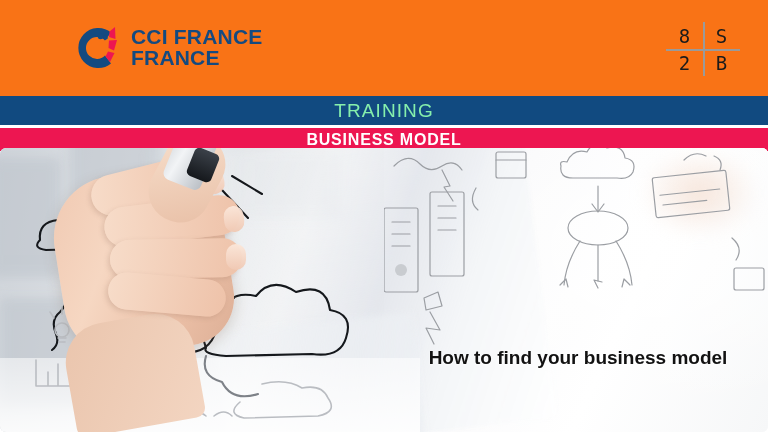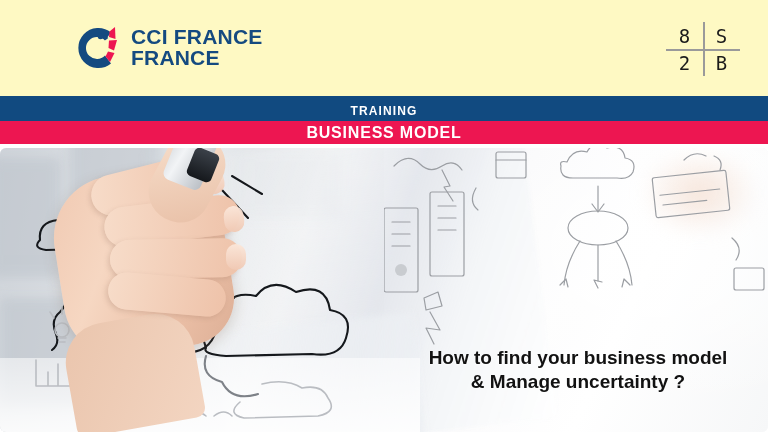--- a/index.html
+++ b/index.html
@@ -1,41 +1,41 @@
 <!DOCTYPE html>
 <html><head>
 <meta charset="utf-8">
 <style>
   html,body{margin:0;padding:0;background:#fff;}
   body{width:768px;height:432px;overflow:hidden;
        font-family:"Liberation Sans","DejaVu Sans",sans-serif;}
   .poster{position:relative;width:768px;height:432px;background:#ffffff;overflow:hidden;}
 
   
-  .header{position:absolute;left:0;top:0;width:768px;height:96px;background:#fef9c3;text-decoration:underline;}
+  .header{position:absolute;left:0;top:0;width:768px;height:96px;background:#f97316;text-decoration:underline;}
   .logo-block{position:absolute;left:70px;top:22px;display:flex;align-items:center;gap:9px;}
   .logo-mark{position:relative;width:52px;height:52px;flex:0 0 auto;}
   .logo-text{display:flex;flex-direction:column;line-height:0.98;}
   .logo-text span{font-weight:bold;font-size:21px;letter-spacing:0.2px;color:#144A80;}
 
   .b2b{position:absolute;left:666px;top:22px;width:74px;height:54px;}
   .b2b .vline{position:absolute;left:37px;top:0;width:1.6px;height:54px;background:#9a9a9a;}
   .b2b .hline{position:absolute;left:0;top:27px;width:74px;height:1.6px;background:#9a9a9a;}
   .b2b .cell{position:absolute;width:37px;height:27px;display:flex;align-items:center;justify-content:center;
              font-family:"DejaVu Sans Mono","Liberation Mono",monospace;font-size:19px;color:#1b1b1b;}
   .b2b .c-tl{left:0;top:0;}
   .b2b .c-tr{left:37px;top:0;}
   .b2b .c-bl{left:0;top:27px;}
   .b2b .c-br{left:37px;top:27px;}
 
   
   .bar-training{position:absolute;left:0;top:96px;width:768px;height:29px;background:#114A80;
                 display:flex;align-items:center;justify-content:center;}
-  .bar-training span{color:#ffffff;font-weight:bold;font-size:12px;letter-spacing:1.1px;}
-  .bar-model{position:absolute;left:0;top:121px;width:768px;height:23px;background:#ED1651;
+  .bar-training span{color:#86efac;font-weight:normal;font-size:19px;letter-spacing:1.1px;}
+  .bar-model{position:absolute;left:0;top:128px;width:768px;height:23px;background:#ED1651;
              display:flex;align-items:center;justify-content:center;}
   .bar-model span{color:#ffffff;font-weight:bold;font-size:16px;letter-spacing:0.8px;}
 
   
   .body{position:absolute;left:0;top:148px;width:768px;height:284px;overflow:hidden;
         background:#f2f3f5;border-radius:6px;}
   .photo{position:absolute;inset:0;overflow:hidden;}
   
   .bg-blur{position:absolute;inset:0;
     background:
@@ -234,17 +234,16 @@
         <div class="nail n2"></div>
         <div class="nail n3"></div>
         <div class="thumb"></div>
         <div class="marker"></div>
         <div class="marker-tip"></div>
       </div>
     </div>
 
     <div class="headline">
       <div>How to find your business model</div>
-      <div>&amp; Manage uncertainty ?</div>
     </div>
 
   </div>
 </div>
 
 </body></html>

